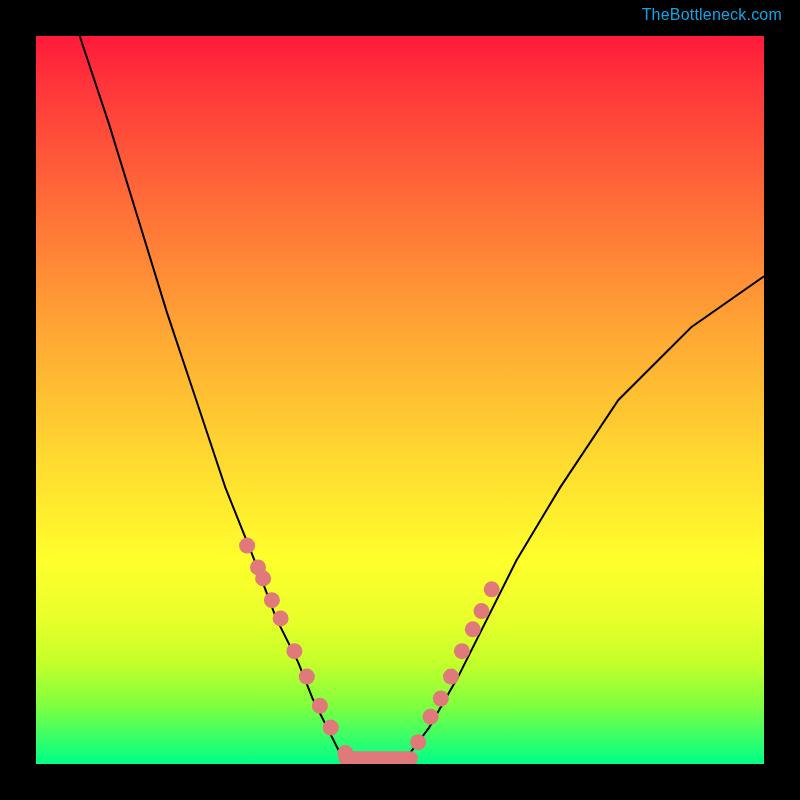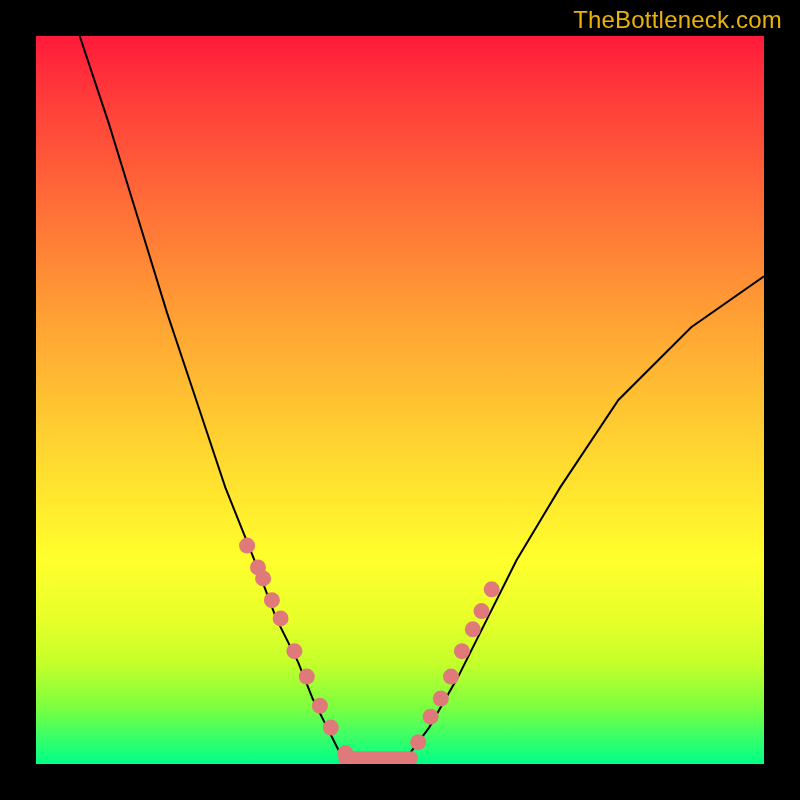--- a/index.html
+++ b/index.html
@@ -38,22 +38,22 @@
       #c6ff2a 86%,
       #7fff3f 92%,
       #2fff6e 97%,
       #00ff88 100%
     );
   }
   .watermark {
     position: absolute;
     top: 6px;
     right: 18px;
-    color: #eab308;
-    font-size: 24px;
+    color: #0ea5e9;
+    font-size: 16px;
     font-weight: 400;
     letter-spacing: 0.2px;
   }
   svg.overlay {
     position: absolute;
     left: 0;
     top: 0;
     width: 728px;
     height: 728px;
   }

